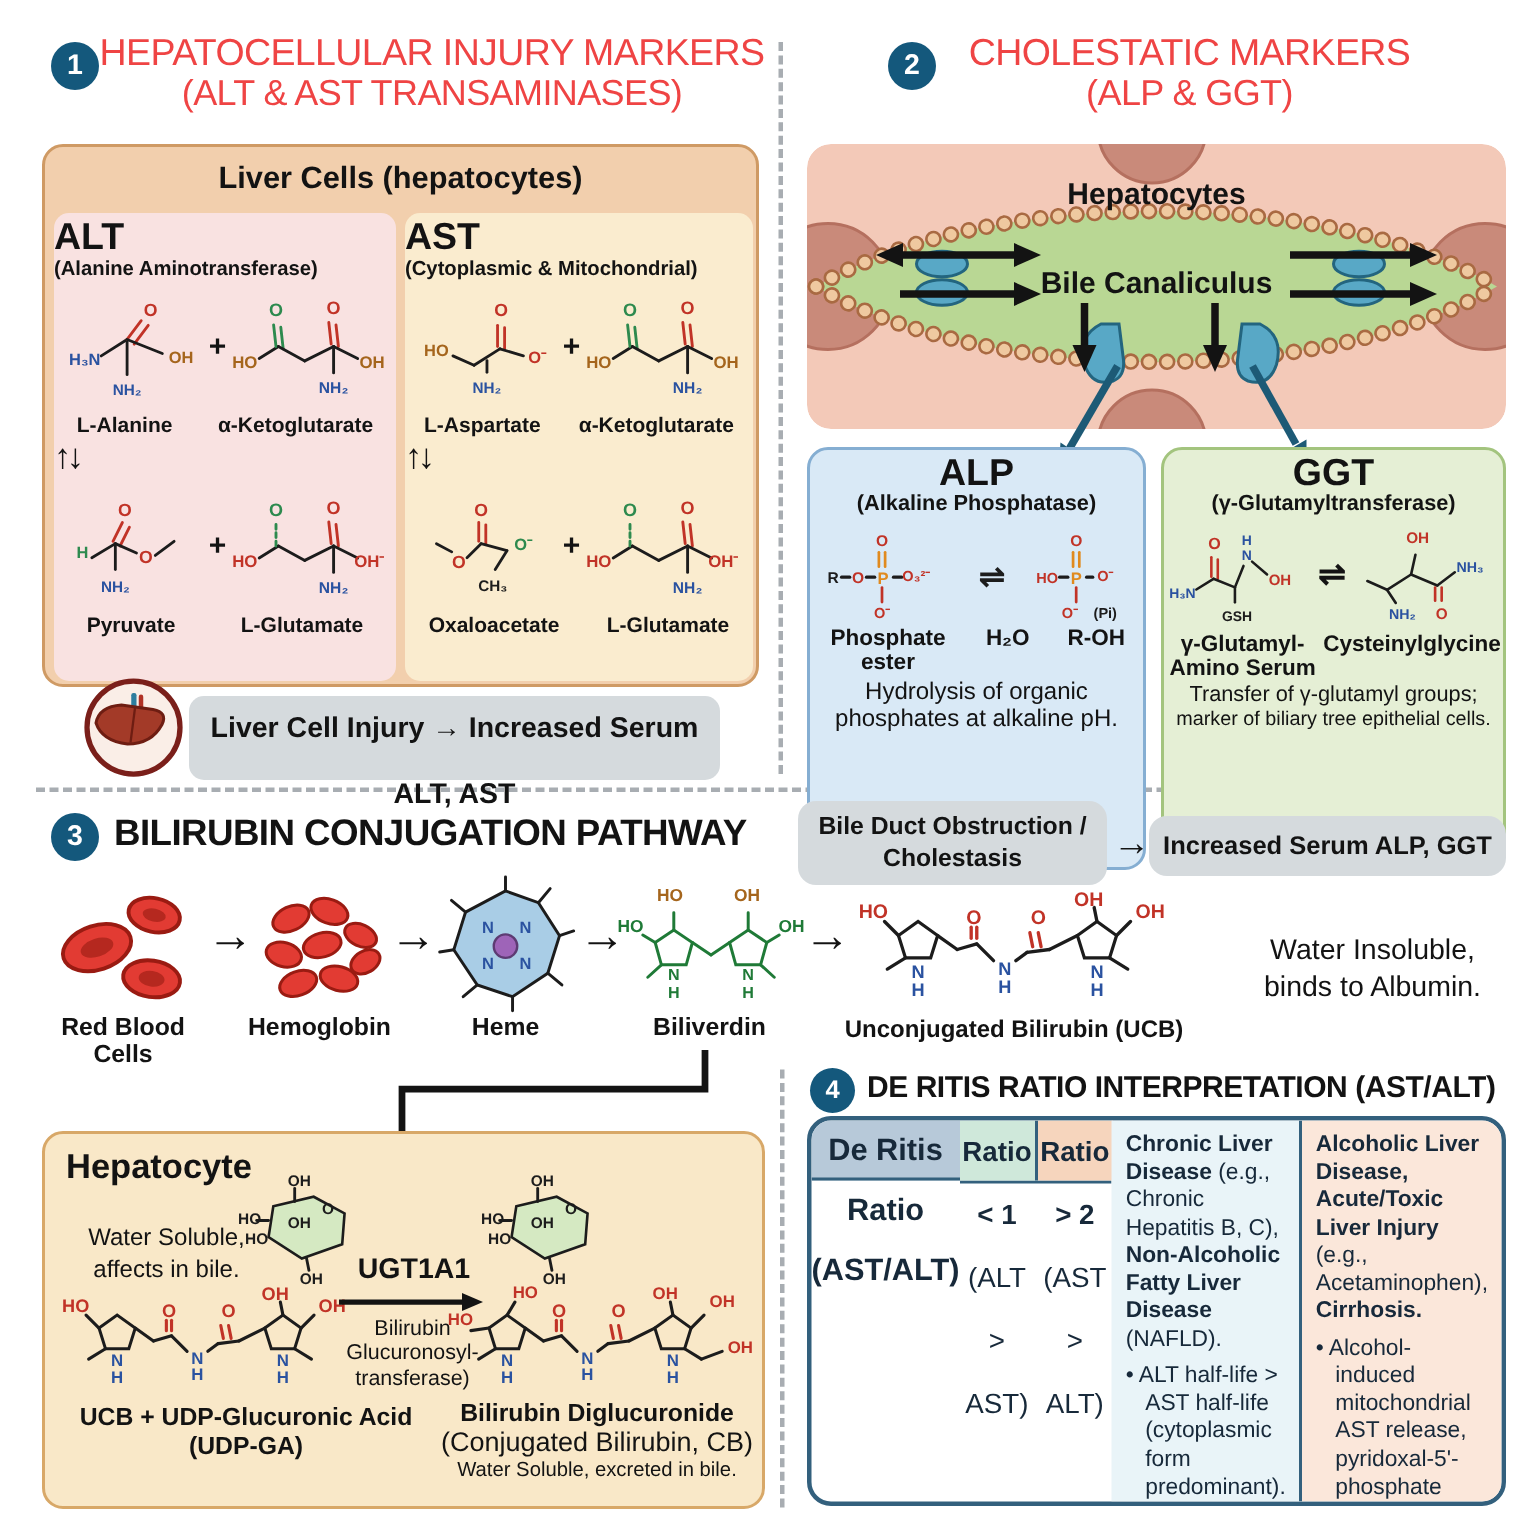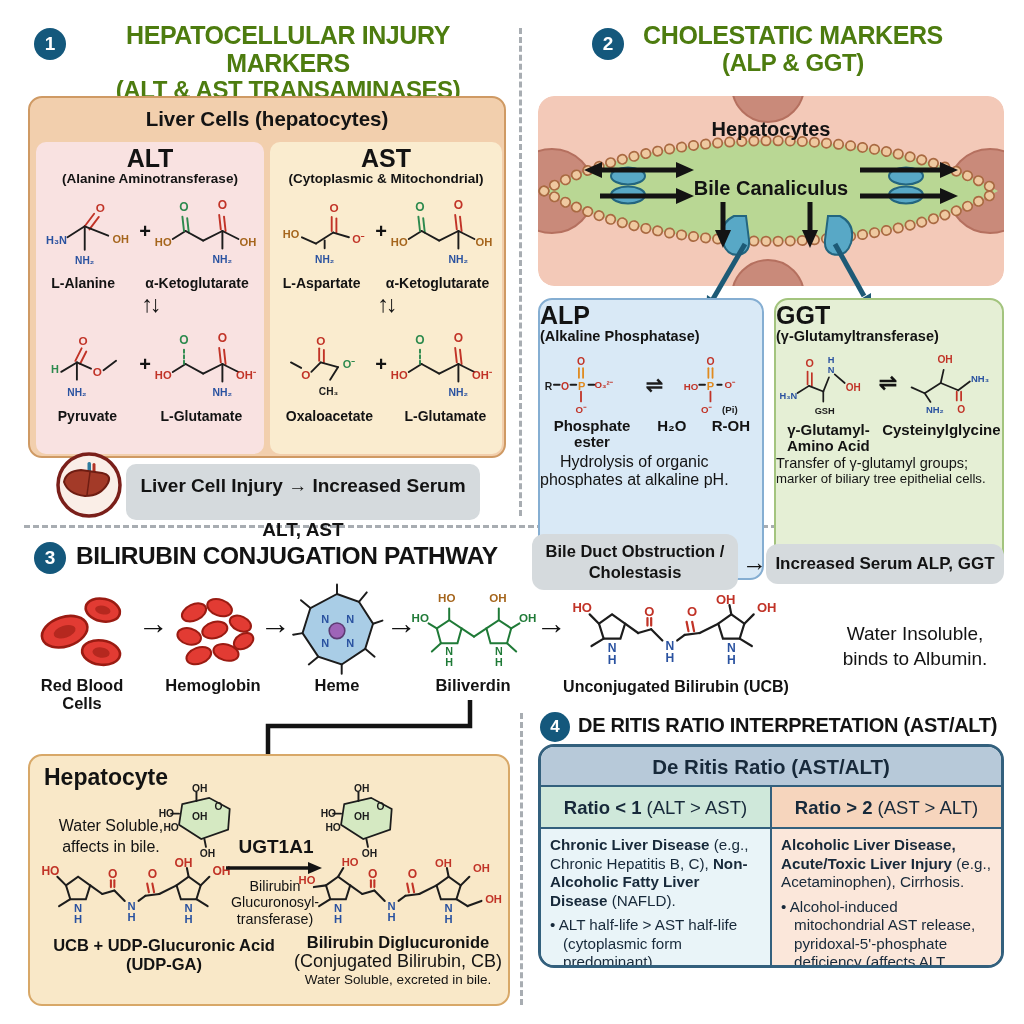--- a/index.html
+++ b/index.html
@@ -3,46 +3,46 @@
 <meta charset="utf-8">
 <style>
   * { margin:0; padding:0; box-sizing:border-box; }
   html,body { width:1024px; height:1024px; background:#fff; font-family:"Liberation Sans",sans-serif; color:#131313; }
   #page { position:relative; width:1024px; height:1024px; overflow:hidden; background:#fff; }
   .abs { position:absolute; }
   .dashv { border-left:3px dashed #a8adb2; width:0; }
   .dashh { border-top:3px dashed #a8adb2; height:0; }
   .badge { width:32px; height:32px; border-radius:50%; background:#14587c; color:#fff;
            font-weight:700; font-size:19px; display:flex; align-items:center; justify-content:center; }
-  .sec-title { font-weight:700; color:#4d7c0f; text-align:center; line-height:1.1; letter-spacing:-0.4px; }
+  .sec-title { font-weight:400; color:#ef4444; text-align:center; line-height:1.1; letter-spacing:-0.4px; }
   .sec-title .t1 { font-size:25px; }
   .sec-title .t2 { font-size:24px; }
 
   
   #s1-container { left:28px; top:96px; width:478px; height:362px; background:#f2cfad;
                   border:2px solid #cf9a64; border-radius:14px; }
   #s1-header { width:100%; height:42px; line-height:42px; text-align:center; font-weight:700; font-size:20.5px; }
   .enzbox { position:absolute; top:44px; height:312px; border-radius:10px; display:flex;
-            flex-direction:column; align-items:center; }
+            flex-direction:column; align-items:flex-start; }
   #alt-box { left:6px;  width:228px; background:#f9e2e1; }
   #ast-box { left:240px; width:232px; background:#faeccf; }
   .ebt { font-size:25px; font-weight:700; margin-top:3px; line-height:1.05; }
   .ebs { font-size:13.5px; font-weight:700; }
   .molrow { display:flex; align-items:center; justify-content:center; width:100%; height:90px; }
   .plus { font-size:20px; font-weight:700; padding:0 1px; }
   .lblrow { display:flex; justify-content:space-around; width:100%; font-weight:700; font-size:14px; line-height:1; }
   .eq { font-size:23px; font-weight:700; line-height:1; letter-spacing:-3px; margin:3px 0; }
   .mol { display:block; }
   .mol svg { display:block; }
   #s1-pill { left:126px; top:464px; width:354px; height:56px; background:#d5dadd; border-radius:10px;
              font-weight:700; font-size:19px; line-height:44px; text-align:center; }
 
   
   .subbox { position:absolute; top:298px; height:282px; border-radius:14px; display:flex;
-            flex-direction:column; align-items:flex-start; }
+            flex-direction:column; align-items:center; }
   #alp-box { left:538px; width:226px; background:#d9e9f6; border:2px solid #85aed2; }
   #ggt-box { left:774px; width:230px; background:#e5efd5; border:2px solid #a3c47e; }
   .sbt { font-size:25px; font-weight:700; margin-top:2px; line-height:1.05; }
   .sbs { font-size:14.5px; font-weight:700; }
   .alp-lbls { display:flex; justify-content:space-between; width:100%; padding:0 12px;
               font-weight:700; font-size:15px; line-height:1.05; }
   .alp-lbls span { text-align:center; }
   .desc { font-size:16px; text-align:center; line-height:1.15; margin-top:3px; }
   .ggt-lbls { display:flex; justify-content:space-around; width:100%; font-weight:700;
               font-size:15px; line-height:1.05; }
@@ -65,22 +65,22 @@
   #enz-name { left:196px; top:80px; width:100px; text-align:center; font-size:19px; font-weight:700; }
   #enz-sub { left:190px; top:122px; width:110px; font-size:14.3px; line-height:1.15; text-align:center; }
   #hep-lbl-left { left:14px; top:180px; width:240px; font-size:16.5px; line-height:1.15; text-align:center; }
   #hep-lbl-right { left:260px; top:177px; width:216px; text-align:center; }
   #hep-lbl-right .r1 { font-size:16.5px; font-weight:700; line-height:1.1; }
   #hep-lbl-right .r2 { font-size:18px; line-height:1.15; }
   #hep-lbl-right .r3 { font-size:13.5px; line-height:1.2; }
 
   
   #s4-title { left:578px; top:714px; font-size:20px; font-weight:700; letter-spacing:-0.3px; }
-  #deritis { left:538px; top:744px; width:466px; height:224px; border:3px solid #33607d;
-             border-radius:16px; overflow:hidden; display:flex; flex-direction:column; background:#fff; }
+  #deritis { left:538px; top:744px; width:466px; height:260px; border:3px solid #33607d;
+             border-radius:16px; overflow:hidden; display:flex; flex-direction:row; background:#fff; }
   #dr-head { height:40px; line-height:40px; background:#b7c9d9; text-align:center;
              font-size:20.5px; font-weight:700; color:#17293a; border-bottom:2.5px solid #33607d; }
   #dr-sub { display:flex; height:42px; border-bottom:2.5px solid #33607d; }
   #dr-sub > div { flex:1; text-align:center; line-height:42px; font-size:18.5px; color:#17293a; }
   #dr-sub-left { background:#cfe8da; border-right:2.5px solid #33607d; }
   #dr-sub-right { background:#f6d5bd; }
   #dr-body { display:flex; flex:1; }
   #dr-body > div { flex:1; padding:7px 9px; font-size:15.2px; line-height:1.22; color:#17293a; }
   #dr-body-left { background:#e9f4f8; border-right:2.5px solid #33607d; }
   #dr-body-right { background:#fbe7da; }
@@ -405,21 +405,21 @@
             <line x1="88" y1="60" x2="88" y2="72" stroke="#c13327" stroke-width="2.4" stroke-linecap="round"></line>
             <line x1="38" y1="62" x2="46" y2="74" stroke="#1c1c1c" stroke-width="2.4" stroke-linecap="round"></line>
             <text x="66" y="16" fill="#c13327" font-size="14" font-weight="700" text-anchor="middle" dominant-baseline="central">OH</text>
             <text x="114" y="42" fill="#2a52a0" font-size="13" font-weight="700" text-anchor="middle" dominant-baseline="central">NH₃</text>
             <text x="52" y="85" fill="#2a52a0" font-size="13" font-weight="700" text-anchor="middle" dominant-baseline="central">NH₂</text>
             <text x="88" y="85" fill="#c13327" font-size="14" font-weight="700" text-anchor="middle" dominant-baseline="central">O</text>
           </svg>
         </div>
     </div>
     <div class="ggt-lbls">
-      <span style="width:102px;text-align:center;">γ-Glutamyl- Amino Acid</span>
+      <span style="width:102px;text-align:center;">γ-Glutamyl- Amino Serum</span>
       <span>Cysteinylglycine</span>
     </div>
     <div class="ggt-desc1">Transfer of γ-glutamyl groups;</div>
     <div class="ggt-desc2">marker of biliary tree epithelial cells.</div>
   </div>
 
   <div class="abs badge" style="left:34px; top:542px;">3</div>
   <div class="abs" style="left:76px; top:542px; font-size:24.5px; font-weight:700; letter-spacing:-0.4px;">BILIRUBIN CONJUGATION PATHWAY</div>
 
   <div class="abs mol" style="left:30px; top:584px; width:104px; height:92px;">
@@ -672,19 +672,19 @@
     <div id="dr-sub">
       <div id="dr-sub-left"><span style="font-weight: 700;">Ratio &lt; 1 </span><span style="font-weight: 400;">(ALT &gt; AST)</span></div>
       <div id="dr-sub-right"><span style="font-weight: 700;">Ratio &gt; 2 </span><span style="font-weight: 400;">(AST &gt; ALT)</span></div>
     </div>
     <div id="dr-body">
       <div id="dr-body-left">
         <div><span style="font-weight: 700;">Chronic Liver Disease</span><span style="font-weight: 400;"> (e.g., Chronic Hepatitis B, C), </span><span style="font-weight: 700;">Non-Alcoholic Fatty Liver Disease</span><span style="font-weight: 400;"> (NAFLD).</span></div>
         <div class="bullet">• ALT half-life &gt; AST half-life (cytoplasmic form predominant).</div>
       </div>
       <div id="dr-body-right">
-        <div><span style="font-weight: 700; margin-top: 21px;">Alcoholic Liver Disease, Acute/Toxic Liver Injury</span><span style="font-weight: 400;"> (e.g., Acetaminophen), </span><span style="font-weight: 400;">Cirrhosis.</span></div>
+        <div><span style="font-weight: 700; margin-top: 21px;">Alcoholic Liver Disease, Acute/Toxic Liver Injury</span><span style="font-weight: 400;"> (e.g., Acetaminophen), </span><span style="font-weight: 700;">Cirrhosis.</span></div>
         <div class="bullet">• Alcohol-induced mitochondrial AST release, pyridoxal-5'-phosphate deficiency (affects ALT more).</div>
       </div>
     </div>
   </div>
 
 </div>
 
 </body></html>

